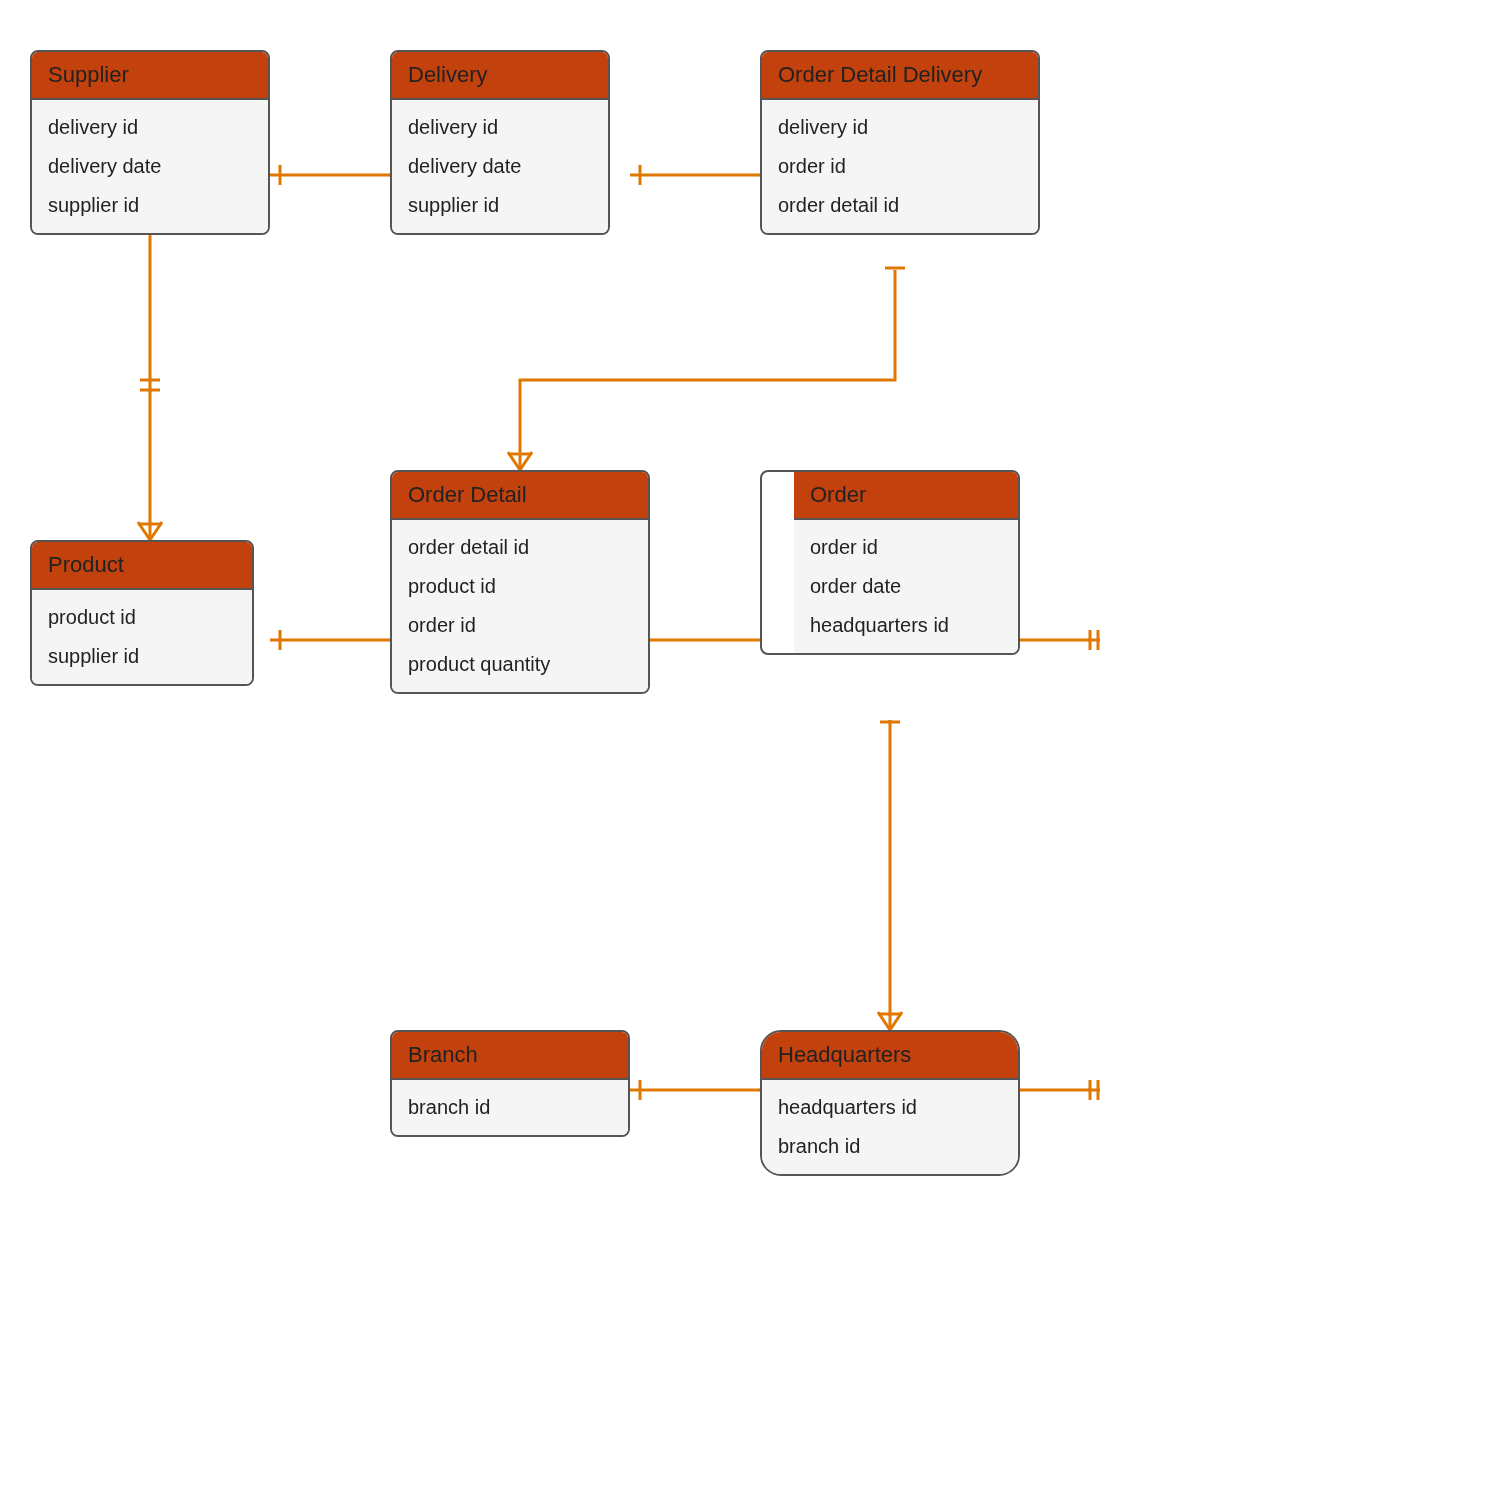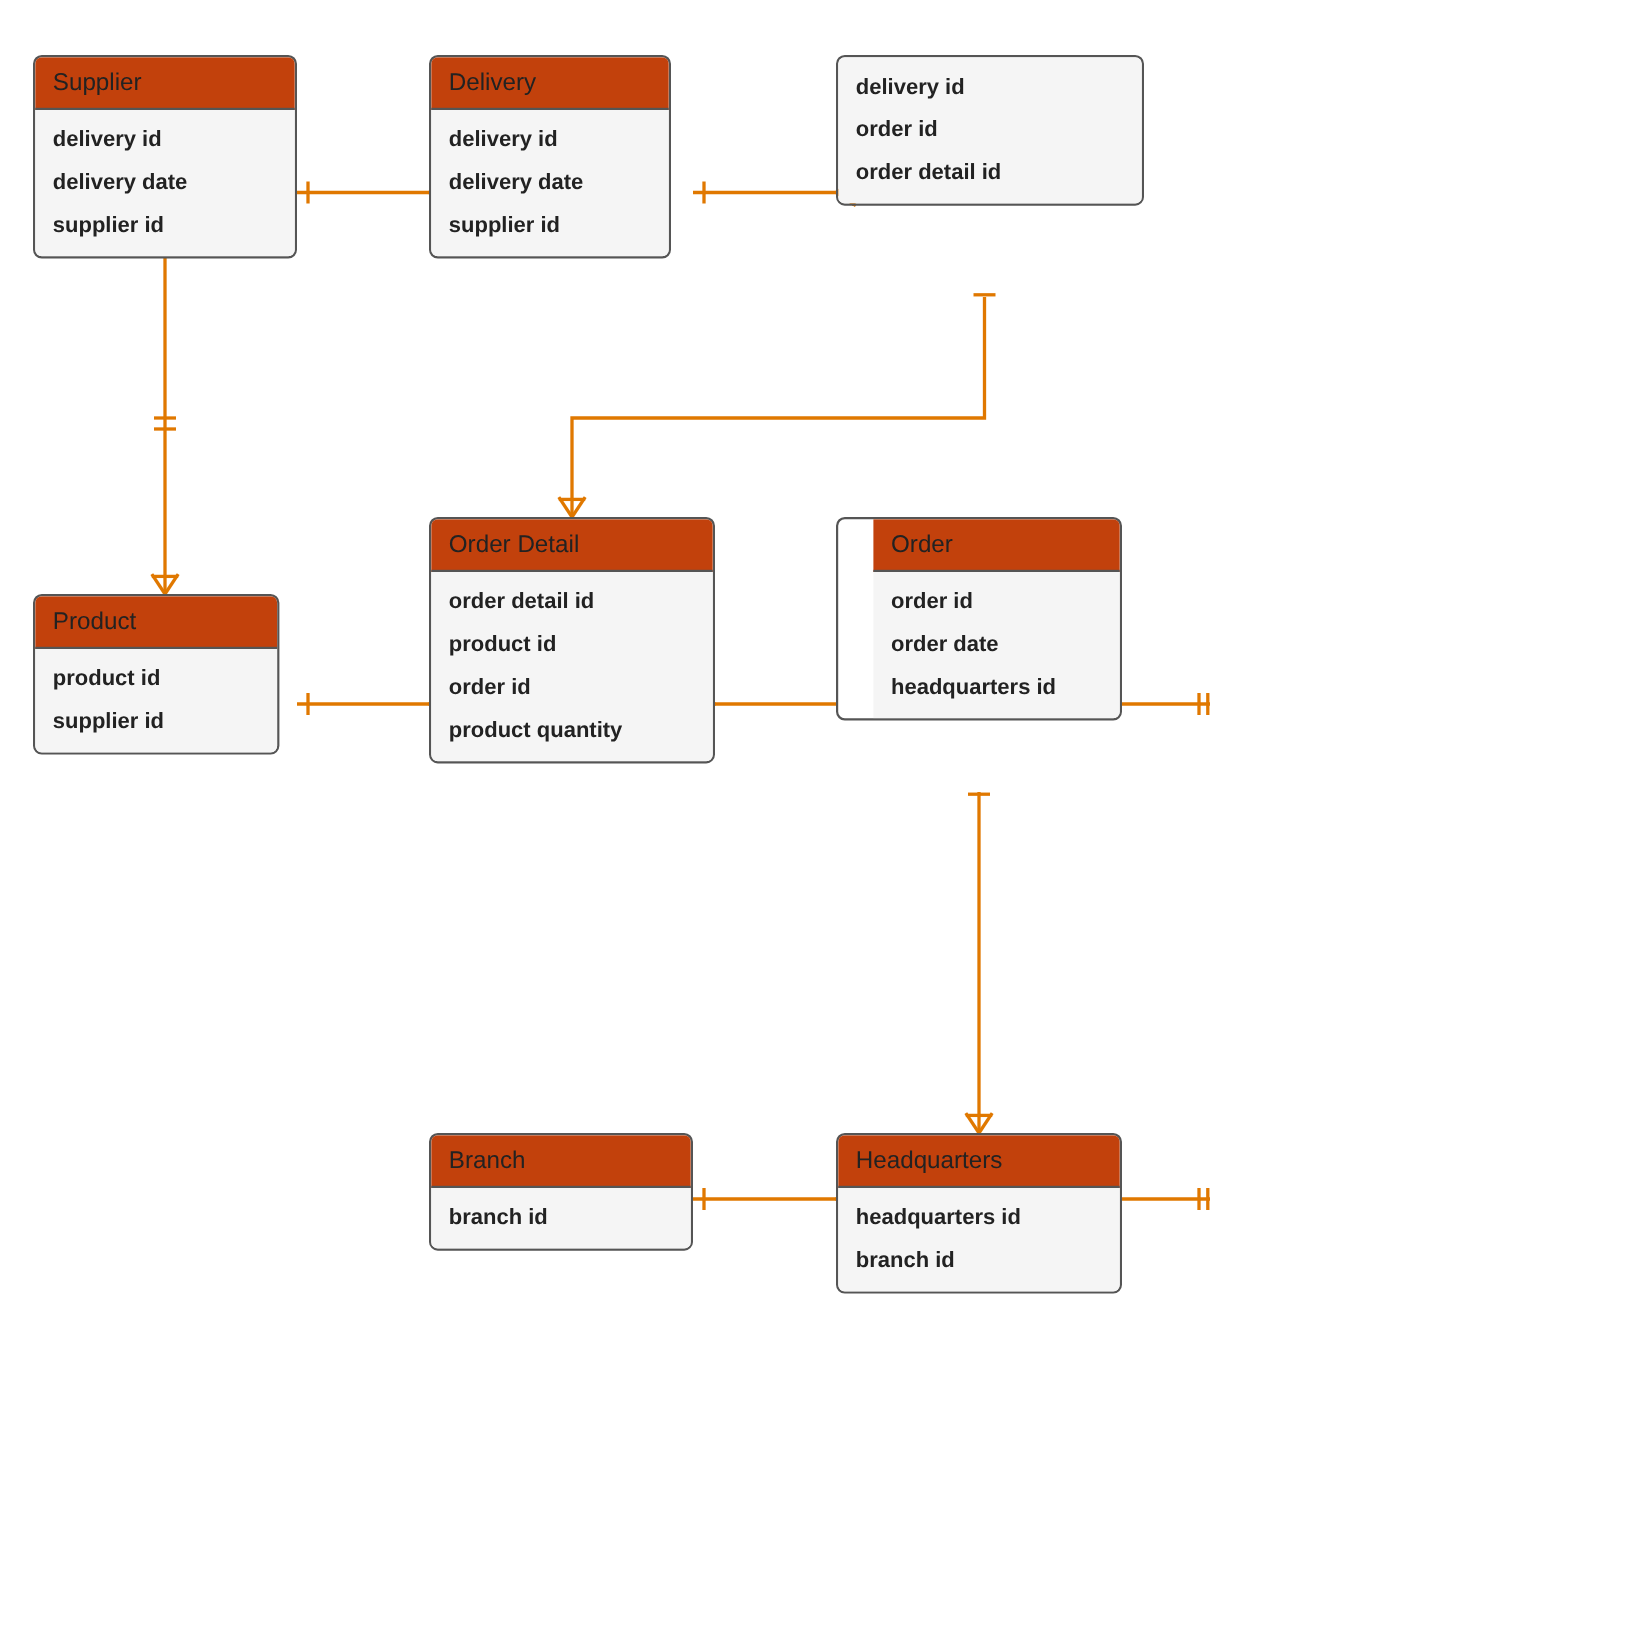--- a/index.html
+++ b/index.html
@@ -28,21 +28,20 @@
       background: #c2410c;
       padding: 10px 16px;
       font-size: 22px;
       font-weight: 500;
       color: #222;
       border-bottom: 2px solid #555;
     }
     .er-table-body {
       padding: 8px 16px;
       background: #f5f5f5;
-      font-weight: bold;
     }
     .er-table-field {
       padding: 8px 0;
       font-size: 20px;
       color: #222;
     }
     svg.connections {
       position: absolute;
       top: 0;
       left: 0;
@@ -147,20 +146,23 @@
       <span>Delivery</span>
     </div>
     <div class="er-table-body">
       <div class="er-table-field">delivery id</div>
       <div class="er-table-field">delivery date</div>
       <div class="er-table-field">supplier id</div>
     </div>
   </div>
 
   <div class="er-table" style="left: 760px; top: 50px; width: 280px;">
+    <div class="er-table-header">
+      <span>Order Detail Delivery</span>
+    </div>
     <div class="er-table-body">
       <div class="er-table-field">delivery id</div>
       <div class="er-table-field">order id</div>
       <div class="er-table-field">order detail id</div>
     </div>
   </div>
 
   <div class="er-table" style="left: 30px; top: 540px; width: 224px;">
     <div class="er-table-header">
       <span>Product</span>
@@ -196,21 +198,21 @@
 
   <div class="er-table" style="left: 390px; top: 1030px; width: 240px;">
     <div class="er-table-header">
       <span>Branch</span>
     </div>
     <div class="er-table-body">
       <div class="er-table-field">branch id</div>
     </div>
   </div>
 
-  <div class="er-table" style="left: 760px; top: 1030px; width: 260px;">
+  <div class="er-table" style="left: 760px; top: 1030px; width: 260px; border-radius: 21px;">
     <div class="er-table-header">
       <span>Headquarters</span>
     </div>
     <div class="er-table-body">
       <div class="er-table-field">headquarters id</div>
       <div class="er-table-field">branch id</div>
     </div>
   </div>
 
 </div>

